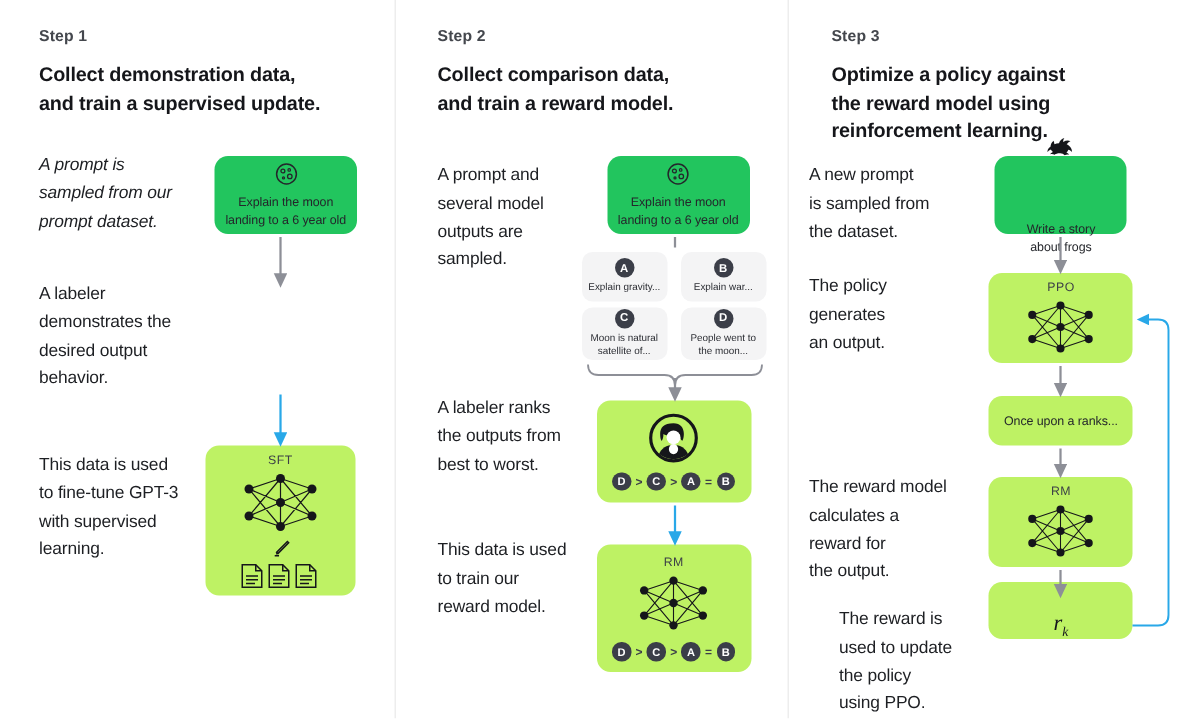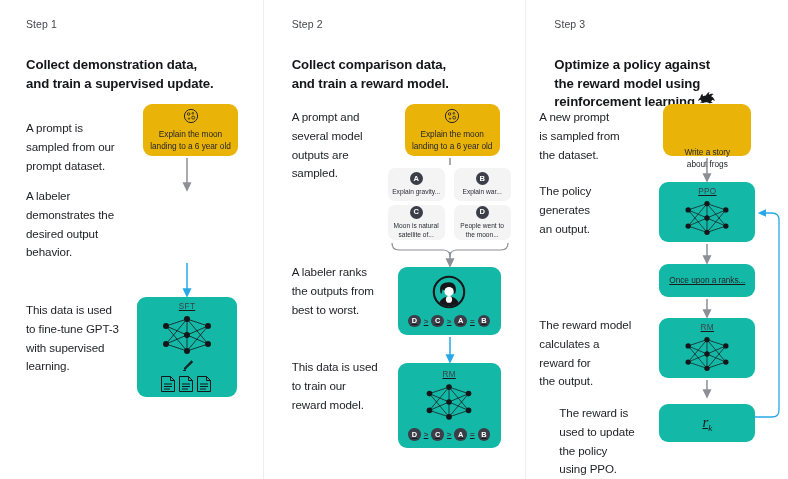--- a/index.html
+++ b/index.html
@@ -5,30 +5,30 @@
   html,body{margin:0;padding:0;}
   body{
     width:788px;height:479px;background:#ffffff;
     font-family:"Liberation Sans", sans-serif;
     color:#1a1a1a;overflow:hidden;position:relative;
   }
   .board{position:absolute;inset:0;display:flex;}
   .col{position:relative;width:262.66px;box-sizing:border-box;padding:18px 0 0 26px;}
   .col + .col{border-left:1px solid #ededed;padding-left:28px;}
 
-  .step-label{font-size:10.5px;color:#44474d;letter-spacing:.1px;margin-bottom:26px;}
+  .step-label{font-size:10.5px;color:#44474d;letter-spacing:.1px;margin-bottom:11px;font-weight:bold;}
   .step-title{font-size:13.2px;font-weight:bold;line-height:1.42;color:#15161a;letter-spacing:-.1px;max-width:215px;}
 
   .body-text{position:absolute;font-size:11.6px;line-height:1.62;color:#1d1f23;white-space:pre-line;letter-spacing:-.1px;}
 
   
   .node{position:absolute;box-sizing:border-box;border-radius:9px;
         display:flex;flex-direction:column;align-items:center;justify-content:center;}
-  .node.gray{background:#14b8a6;text-decoration:underline;}
-  .node.blue{background:#eab308;}
+  .node.gray{background:#bef264;}
+  .node.blue{background:#22c55e;}
   .node-cap{font-size:8.2px;color:#3d4047;letter-spacing:.35px;margin-bottom:3px;}
   .node-txt{font-size:8.3px;line-height:1.45;color:#24262b;text-align:center;white-space:pre-line;letter-spacing:-.05px;}
 
   
   .card{position:absolute;box-sizing:border-box;background:#f4f4f5;border-radius:7px;
         display:flex;flex-direction:column;align-items:center;justify-content:center;gap:3px;}
   .badge{width:13px;height:13px;border-radius:50%;background:#3b3e48;color:#fff;
          font-size:7.6px;font-weight:bold;display:flex;align-items:center;justify-content:center;line-height:1;}
   .card-txt{font-size:6.6px;line-height:1.35;color:#2b2d33;text-align:center;white-space:pre-line;}
 
@@ -46,21 +46,21 @@
 </head>
 <body>
 
 <div class="board">
 
   <div class="col">
     <div class="step-label">Step 1</div>
     <div class="step-title" style="white-space:pre-line">Collect demonstration data,
 and train a supervised update.</div>
 
-    <div class="body-text" style="left:26px;top:119px;">A prompt is
+    <div class="body-text" style="left:26px;top:101px;font-style:italic;">A prompt is
 sampled from our
 prompt dataset.</div>
     <div class="body-text" style="left:26px;top:187px;">A labeler
 demonstrates the
 desired output
 behavior.</div>
     <div class="body-text" style="left:26px;top:301px;">This data is used
 to fine-tune GPT-3
 with supervised
 learning.</div>
@@ -319,21 +319,21 @@
             <circle cx="29" cy="5" r="3"></circle>
               <circle cx="29" cy="21" r="3"></circle>
               <circle cx="29" cy="37" r="3"></circle>
             <circle cx="50" cy="12" r="3"></circle>
               <circle cx="50" cy="30" r="3"></circle>
           </g>
         </svg>
       </span>
     </div>
 
-    <div class="node gray" style="left:133px;top:404px;width:96px;height:38px;">
+    <div class="node gray" style="left:133px;top:388px;width:96px;height:38px;justify-content:flex-end;">
       <span class="rk"><span>r</span><sub>k</sub></span>
     </div>
 
     <svg class="arrow-layer" width="268" height="479">
       <line x1="181" y1="158" x2="181" y2="178" stroke="#8d8f97" stroke-width="1.5" marker-end="url(#agray)"></line>
       <line x1="181" y1="244" x2="181" y2="260" stroke="#8d8f97" stroke-width="1.5" marker-end="url(#agray)"></line>
       <line x1="181" y1="299" x2="181" y2="314" stroke="#8d8f97" stroke-width="1.5" marker-end="url(#agray)"></line>
       <line x1="181" y1="380" x2="181" y2="394" stroke="#8d8f97" stroke-width="1.5" marker-end="url(#agray)"></line>
       <path d="M229 417 h17 q7 0 7-7 v-190 q0-7-7-7 h-10" fill="none" stroke="#29a8e8" stroke-width="1.3" marker-end="url(#ablue)"></path>
     </svg>

